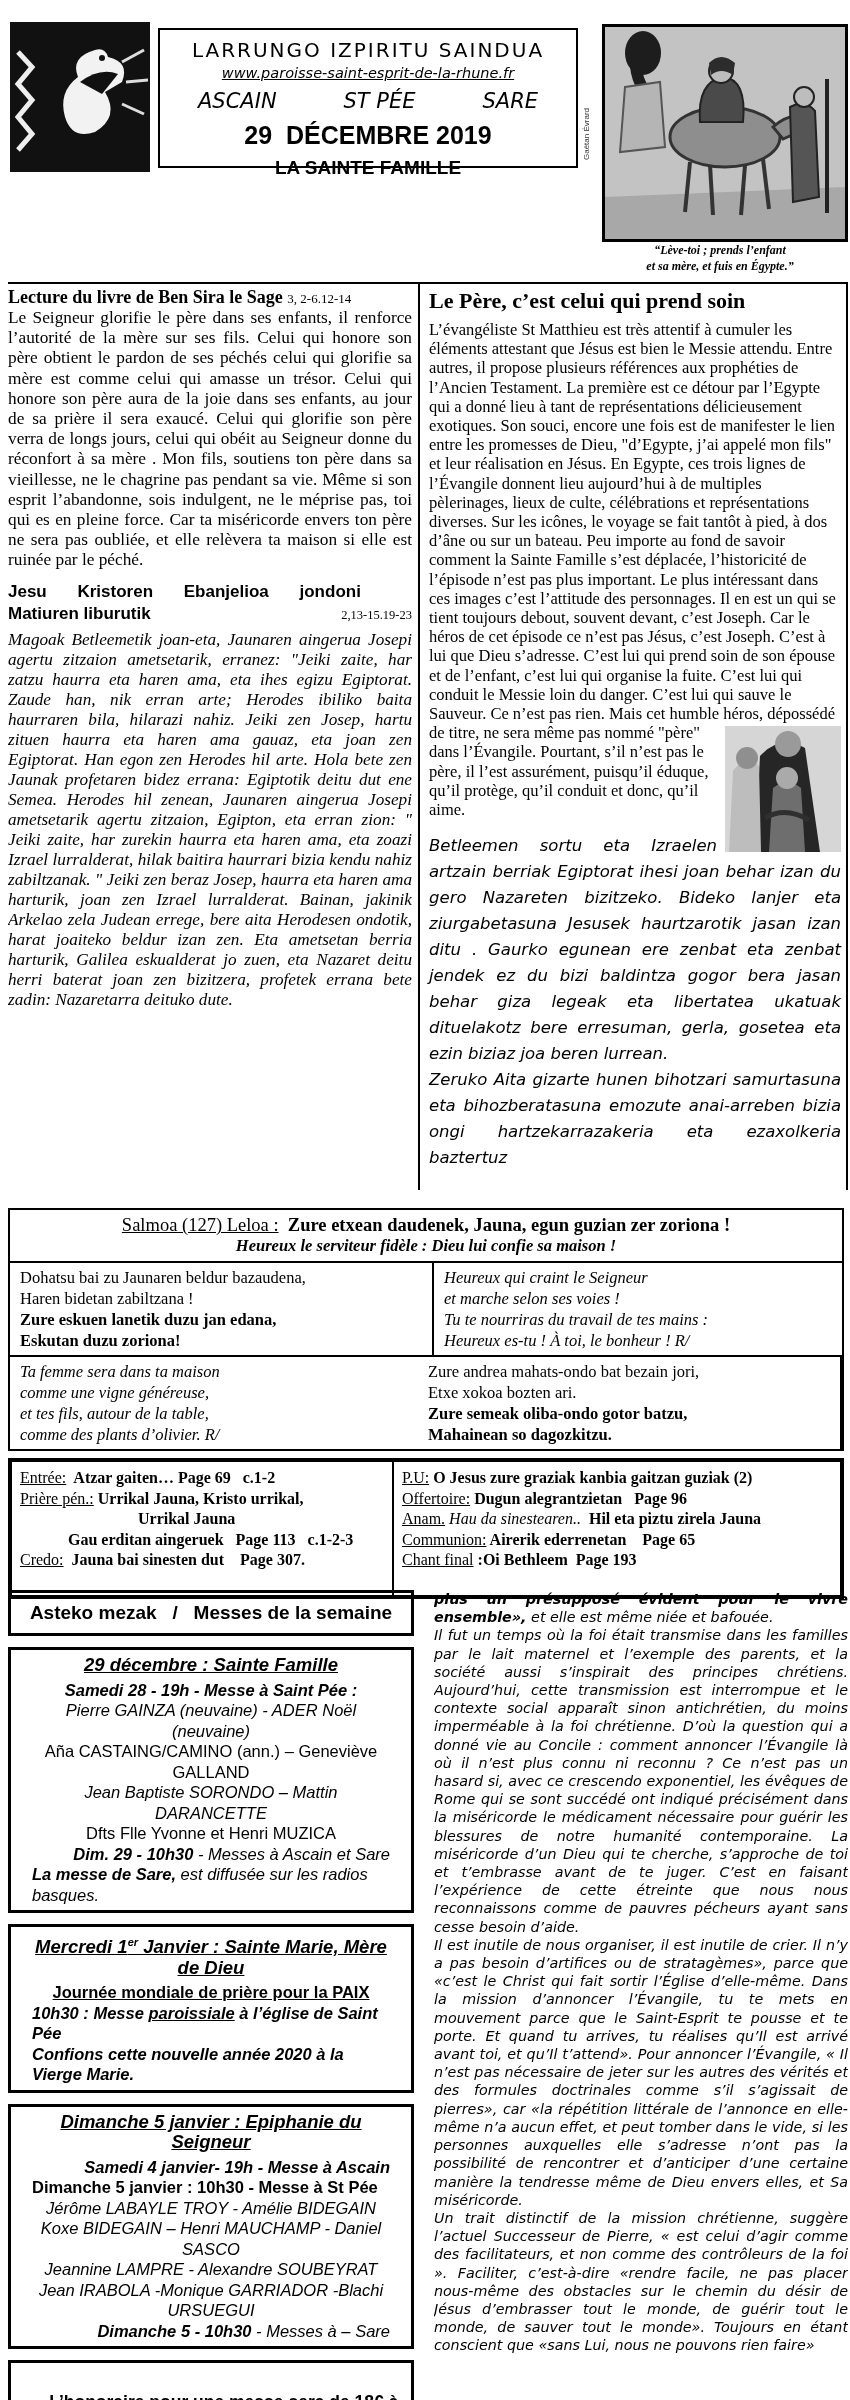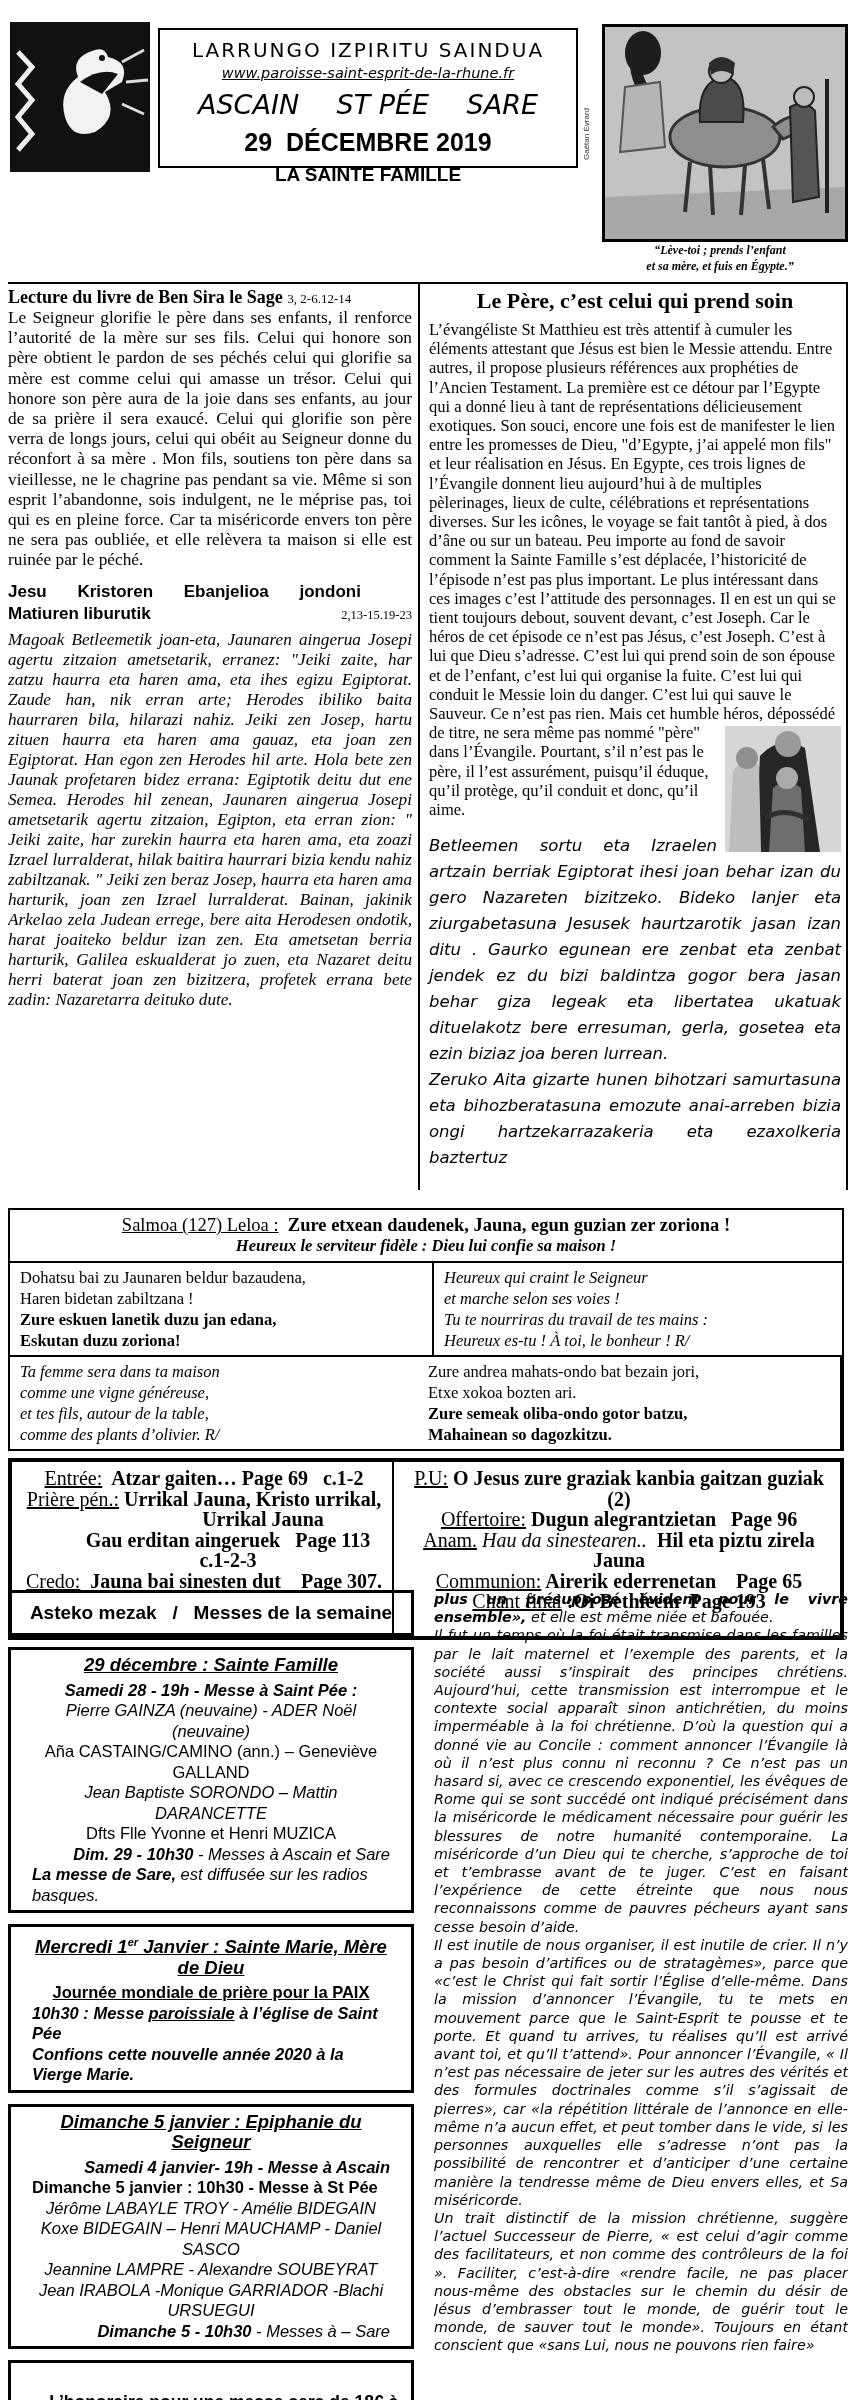--- a/index.html
+++ b/index.html
@@ -6,21 +6,21 @@
   .page{position:relative;width:850px;height:2400px;background:#fff;overflow:hidden;
         font-family:"Liberation Serif", serif;}
   
   .img-left{position:absolute;left:10px;top:22px;width:140px;height:150px;}
   .head-box{position:absolute;left:158px;top:28px;width:420px;height:140px;border:2px solid #000;
             text-align:center;padding-top:8px;box-sizing:border-box;}
   .parish{font-family:"DejaVu Sans",sans-serif;font-size:20px;letter-spacing:2px;}
   .site{font-family:"DejaVu Sans",sans-serif;font-style:italic;font-size:14.5px;
         text-decoration:underline;margin-top:3px;}
   .towns{display:flex;justify-content:space-between;padding:0 38px;margin-top:8px;
-         font-family:"DejaVu Sans",sans-serif;font-style:italic;font-size:27px;}
+         font-family:"DejaVu Sans",sans-serif;font-style:italic;font-size:21px;}
   .hdate{font-family:"Liberation Sans",sans-serif;font-weight:bold;font-size:25px;margin-top:8px;white-space:pre-wrap;}
   .feast{font-family:"Liberation Sans",sans-serif;font-weight:bold;font-size:19px;margin-top:7px;}
   .img-right{position:absolute;left:602px;top:24px;width:240px;height:212px;border:3px solid #000;}
   .artist{position:absolute;left:582px;top:160px;font-size:8px;font-family:"Liberation Sans",sans-serif;
           transform:rotate(-90deg);transform-origin:left top;color:#333;}
   .caption{position:absolute;left:592px;top:242px;width:256px;text-align:center;
            font-weight:bold;font-style:italic;font-size:12px;line-height:16px;}
   
   .main{position:absolute;left:8px;top:282px;width:840px;height:908px;border-top:2px solid #000;
         display:flex;box-sizing:border-box;}
@@ -29,21 +29,21 @@
          padding:2px 5px 0 9px;box-sizing:border-box;overflow:hidden;}
   .read-head{font-size:18px;}
   .read-title{font-weight:bold;}
   .read-ref{font-size:13px;}
   .read-body{font-size:17.3px;line-height:20.2px;text-align:justify;}
   .gospel-head{margin-top:10px;font-family:"Liberation Sans",sans-serif;font-weight:bold;font-size:17px;line-height:22px;}
   .gh1{word-spacing:26px;}
   .gh2{display:flex;justify-content:space-between;align-items:baseline;}
   .gh-ref{font-weight:normal;font-size:12.5px;font-family:"Liberation Serif",serif;}
   .gospel-body{margin-top:4px;font-size:17.2px;line-height:20px;font-style:italic;text-align:justify;}
-  .art-title{text-align:center;font-weight:bold;font-size:22px;margin:2px 0 6px 0;}
+  .art-title{text-align:left;font-weight:bold;font-size:22px;margin:2px 0 6px 0;}
   .art-body{font-size:16.5px;line-height:19.2px;}
   .art-img{float:right;width:116px;height:126px;margin:3px 0 3px 8px;}
   .basq{font-family:"DejaVu Sans",sans-serif;font-style:italic;font-size:16.5px;line-height:26px;
         text-align:justify;margin-top:14px;}
   .basq2{margin-top:0;}
   
   .psalm{position:absolute;left:8px;top:1208px;width:836px;border:2px solid #000;box-sizing:border-box;}
   .ps-head{border-bottom:2px solid #000;text-align:center;padding:5px 4px;}
   .ps-l1{font-size:18.5px;}
   .ps-label{text-decoration:underline;}
@@ -52,21 +52,21 @@
   .ps-row{display:flex;}
   .ps-row+.ps-row{border-top:2px solid #000;}
   .ps-cell{padding:4px 10px;font-size:16.5px;line-height:21px;box-sizing:border-box;}
   .ps-bq{width:424px;border-right:2px solid #000;}
   .ps-fr{flex:1;font-style:italic;}
   .ps-bold{font-weight:bold;}
   
   .songs{position:absolute;left:8px;top:1458px;width:836px;border:4px solid #000;display:flex;box-sizing:border-box;}
   .songs-l{width:382px;border-right:2px solid #000;padding:6px 4px 8px 8px;box-sizing:border-box;}
   .songs-r{flex:1;padding:6px 4px 24px 8px;}
-  .song-line{font-size:20px;line-height:20.5px;white-space:pre-wrap;text-align:center;}
+  .song-line{font-size:16px;line-height:20.5px;white-space:pre-wrap;}
   .song-label{text-decoration:underline;}
   .song-text{font-weight:bold;}
   .song-it{font-style:italic;}
   .ind1{padding-left:118px;}
   .ind2{padding-left:48px;}
   
   .bottom-left{position:absolute;left:8px;top:1590px;width:406px;display:flex;flex-direction:column;gap:11px;}
   .asteko{border:3px solid #000;text-align:center;font-family:"Liberation Sans",sans-serif;
           font-weight:bold;font-size:19px;padding:9px 0;white-space:pre-wrap;}
   .wk-box{border:3px solid #000;padding:5px 21px;font-family:"Liberation Sans",sans-serif;

